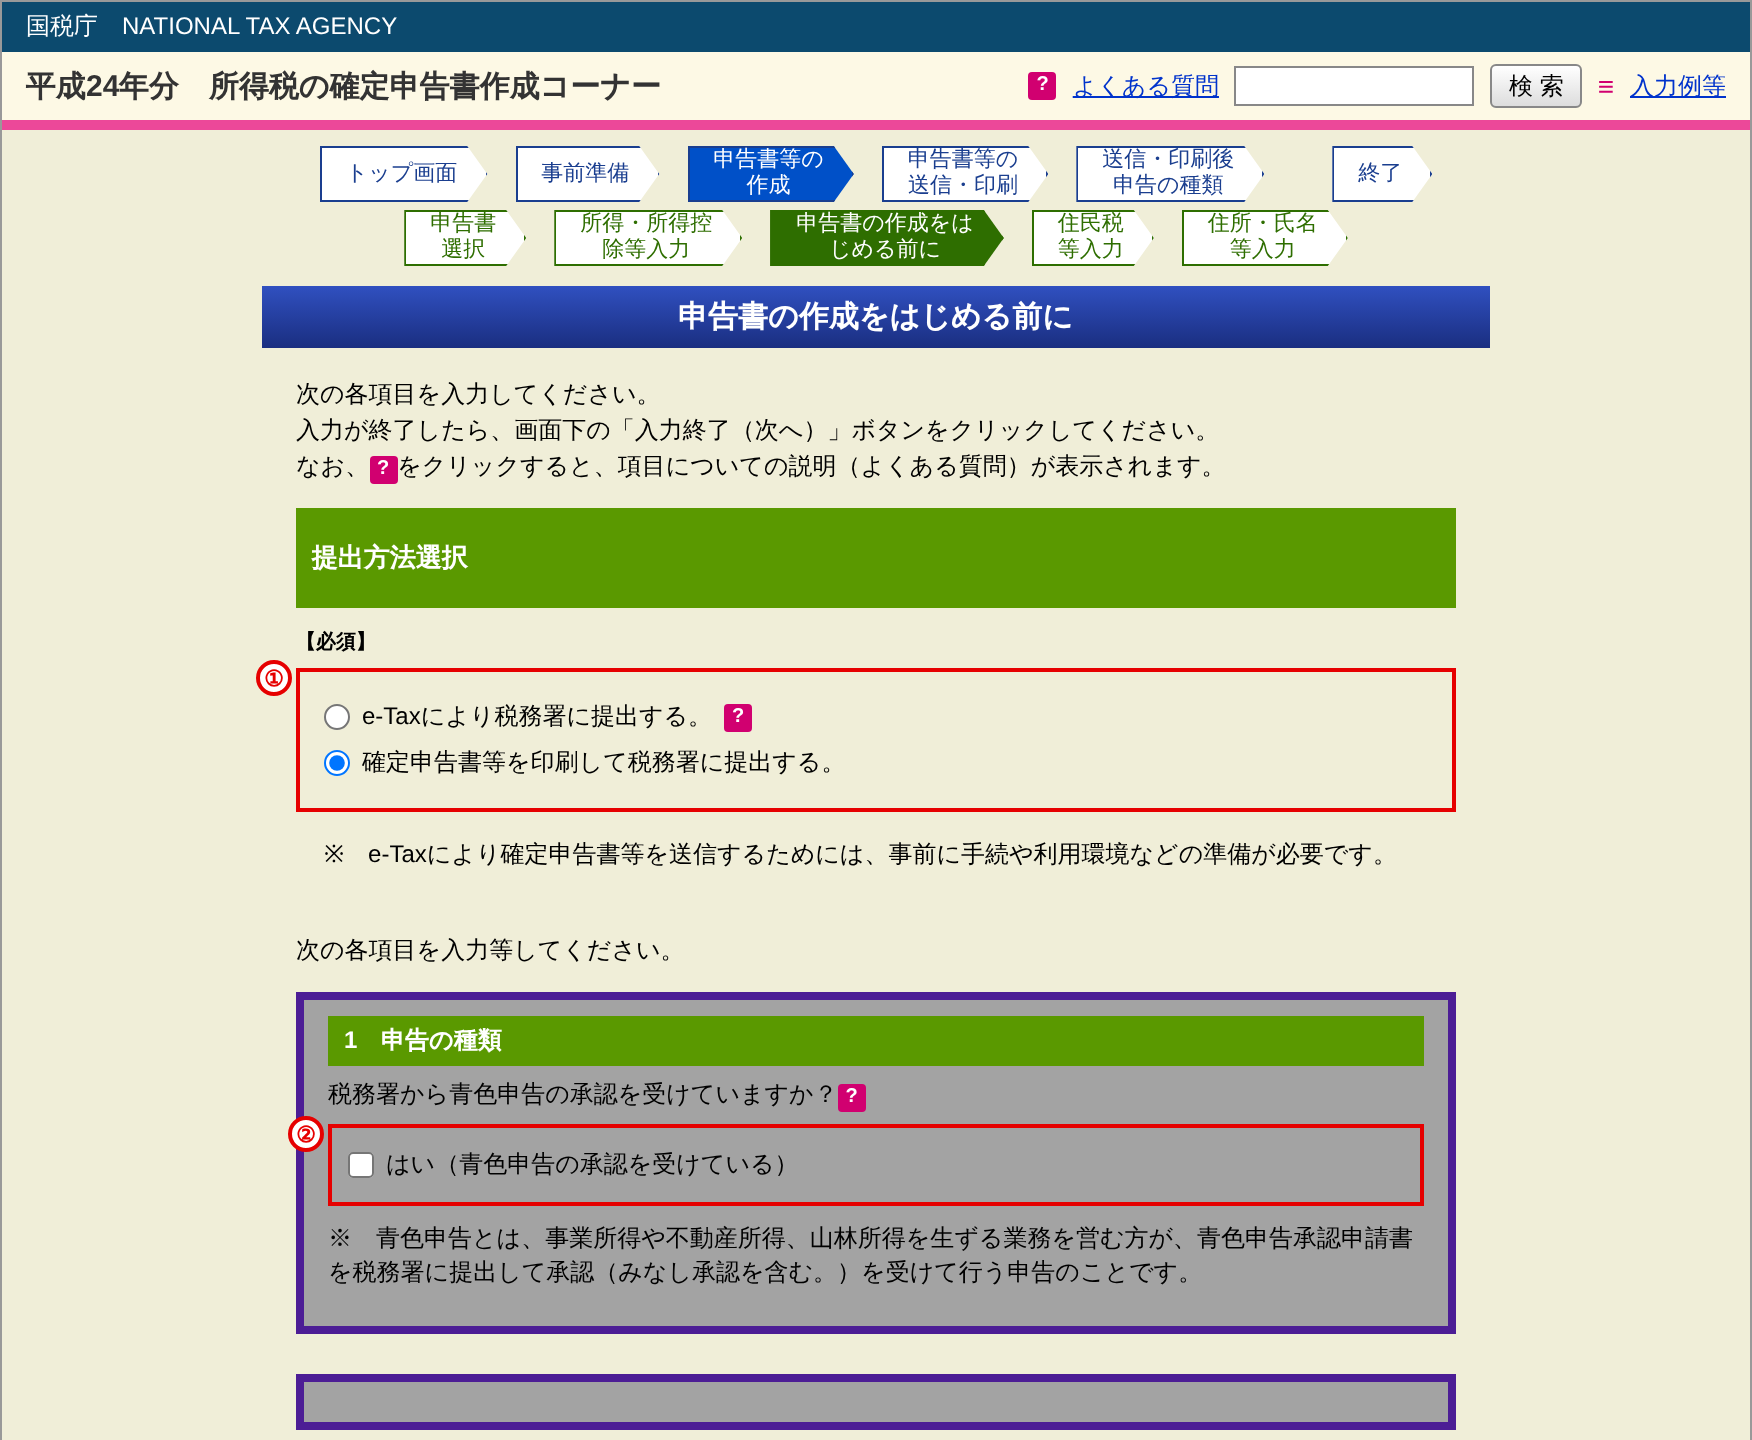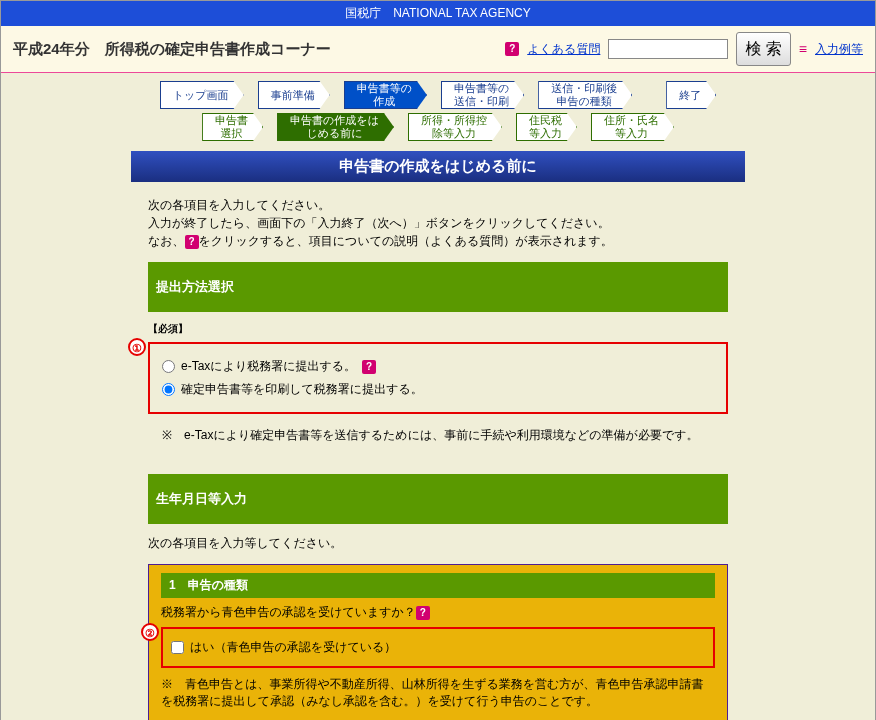--- a/index.html
+++ b/index.html
@@ -1,44 +1,44 @@
 <!DOCTYPE html>
 <html><head>
 <meta charset="utf-8">
 <style>
 * { box-sizing: border-box; margin: 0; padding: 0; }
 body { font-family: "MS PGothic", "Hiragino Kaku Gothic Pro", sans-serif; font-size: 12px; color: #000; background: #fff; }
 .wrap { width: 876px; margin: 0 auto; border: 1px solid #999; background: #fff; }
-.top-bar { background: #1d4ed8; color: #fff; padding: 4px 12px; font-size: 12px; text-align: center; }
-.header { background: #fdf9e5; padding: 6px 12px; display: flex; align-items: center; justify-content: space-between; border-bottom: 1px solid #ec4899; gap: 30px; }
+.top-bar { background: #0c4a6e; color: #fff; padding: 4px 12px; font-size: 12px; }
+.header { background: #fdf9e5; padding: 6px 12px; display: flex; align-items: center; justify-content: space-between; border-bottom: 5px solid #ec4899; gap: 30px; }
 .header-title { font-size: 15px; font-weight: bold; color: #333; }
 .header-right { display: flex; align-items: center; gap: 8px; }
 .help-icon { display: inline-block; width: 14px; height: 14px; background: #d10070; color: #fff; text-align: center; line-height: 14px; font-size: 10px; font-weight: bold; border-radius: 2px; }
 .header-link { color: #0033cc; text-decoration: underline; font-size: 12px; }
 .search-input { width: 120px; height: 20px; border: 1px solid #888; font-size: 12px; padding: 0 2px; }
-.search-btn { background: linear-gradient(#fff,#ddd); border: 1px solid #888; height: 34px; padding: 0 8px; border-radius: 3px; font-size: 16px; cursor: pointer; }
+.search-btn { background: linear-gradient(#fff,#ddd); border: 1px solid #888; height: 22px; padding: 0 8px; border-radius: 3px; font-size: 12px; cursor: pointer; }
 .breadcrumb { background: #f0eed8; padding: 8px 0 10px; display: flex; flex-direction: column; align-items: center; gap: 4px; }
 .bc-row { display: flex; justify-content: center; align-items: center; gap: 14px; }
 .bc-step { position: relative; background: #fff; border: 1px solid #1a3e8f; height: 28px; line-height: 13px; font-size: 11px; color: #1a3e8f; padding: 0 14px 0 12px; display: flex; align-items: center; text-align: center; white-space: pre-line; clip-path: polygon(0 0, calc(100% - 10px) 0, 100% 50%, calc(100% - 10px) 100%, 0 100%); }
 .bc-step.active { background: #0050c8; color: #fff; }
 .bc-step.green { border-color: #2e6e00; color: #2e6e00; }
 .bc-step.green.active { background: #2e6e00; color: #fff; }
 .main { background: #f0eed8; padding: 0 0 16px; }
 .title-bar { background: linear-gradient(#3050c0,#1a2e80); color: #fff; text-align: center; padding: 6px 0; font-size: 15px; font-weight: bold; margin: 0 130px 14px; }
 .content { margin: 0 auto; width: 580px; }
 .intro-text { font-size: 12px; line-height: 1.5; margin-bottom: 12px; }
 .sect-head { background: #5a9900; color: #fff; padding: 16px 8px; font-size: 13px; font-weight: bold; margin-bottom: 10px; }
 .sect-prompt { font-size: 12px; font-weight: bold; margin-bottom: 3px; }
 .sect-req { font-size: 10px; font-weight: bold; margin-bottom: 6px; }
 .red-box { border: 2px solid #e60000; padding: 8px 12px; margin-bottom: 12px; position: relative; }
 .circ { position: absolute; left: -22px; top: -6px; width: 18px; height: 18px; border-radius: 50%; background: #fff; border: 2px solid #e60000; color: #e60000; text-align: center; line-height: 16px; font-size: 11px; font-weight: bold; }
 .radio-row { display: flex; align-items: center; gap: 6px; font-size: 12px; margin: 6px 0; }
 .note { font-size: 12px; line-height: 1.5; margin-left: 14px; margin-bottom: 30px; }
 .sub-head { background: #5a9900; color: #fff; padding: 4px 8px; font-size: 12px; font-weight: bold; }
-.box { border: 1px solid #4c1d95; padding: 8px 12px 12px; margin-bottom: 20px; background: #eab308; }
+.box { border: 4px solid #4c1d95; padding: 8px 12px 12px; margin-bottom: 20px; background: #a3a3a3; }
 .box-text { font-size: 12px; line-height: 1.4; margin: 6px 0; }
 </style>
 </head>
 <body>
 
 <div class="wrap">
   <div class="top-bar">国税庁　NATIONAL TAX AGENCY</div>
 
   <div class="header">
     <div class="header-title">平成24年分　所得税の確定申告書作成コーナー</div>
@@ -60,24 +60,24 @@
 作成</div>
       <div class="bc-step">申告書等の
 送信・印刷</div>
       <div class="bc-step">送信・印刷後
 申告の種類</div>
       <div class="bc-step" style="margin-left:20px;">終了</div>
     </div>
     <div class="bc-row">
       <div class="bc-step green">申告書
 選択</div>
+      <div class="bc-step green">所得・所得控
+除等入力</div>
       <div class="bc-step green active">申告書の作成をは
 じめる前に</div>
-      <div class="bc-step green">所得・所得控
-除等入力</div>
       <div class="bc-step green">住民税
 等入力</div>
       <div class="bc-step green">住所・氏名
 等入力</div>
     </div>
   </div>
 
   <div class="main">
     <div class="title-bar">申告書の作成をはじめる前に</div>
 
@@ -99,21 +99,20 @@
           <span class="help-icon">?</span>
         </label>
         <label class="radio-row" style="">
           <input type="radio" name="subm" checked="" style="">
           <span>確定申告書等を印刷して税務署に提出する。</span>
         </label>
       </div>
 
       <div class="note">※　e-Taxにより確定申告書等を送信するためには、事前に手続や利用環境などの準備が必要です。</div>
 
-      <div class="sect-head">生年月日等入力</div>
       <div class="intro-text">次の各項目を入力等してください。</div>
 
       <div class="box">
         <div class="sub-head">1　申告の種類</div>
         <div class="box-text">
           <span>税務署から青色申告の承認を受けていますか？</span><span class="help-icon">?</span>
         </div>
         <div class="red-box" style="padding:4px 8px;margin-bottom:8px;">
           <div class="circ">②</div>
           <label class="radio-row">

